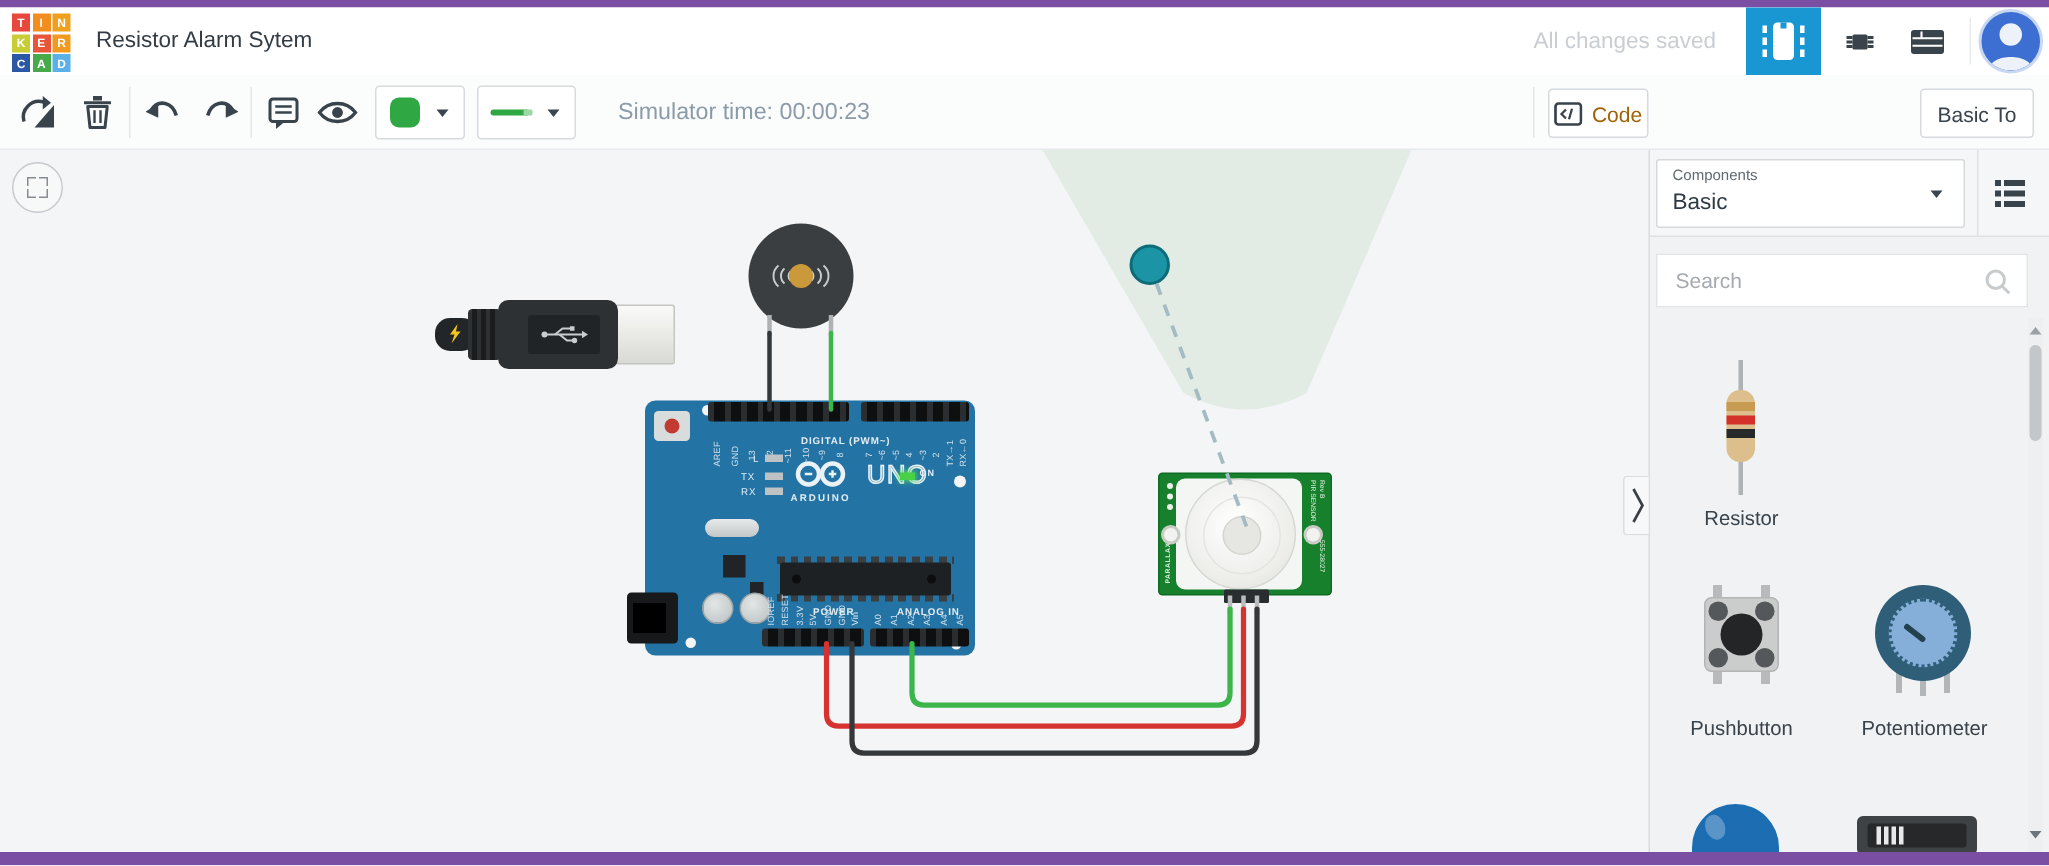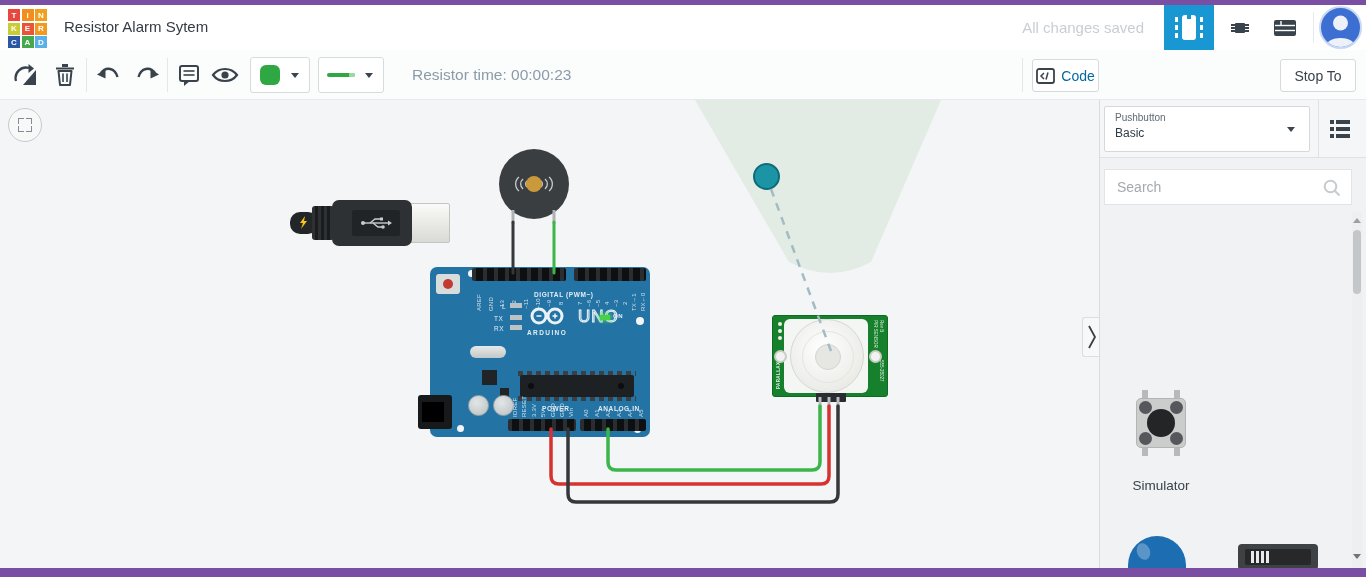--- a/index.html
+++ b/index.html
@@ -134,36 +134,36 @@
     <div class="a" style="left:250px;top:7px;width:60px;height:36px;background:#fff;border:1px solid #D7DBDE;border-radius:3px;box-sizing:border-box;">
       <span class="a" style="left:9px;top:7px;width:20px;height:20px;background:#2FA844;border-radius:6px;"></span>
       <span class="a caret" style="left:40px;top:15px;"></span>
     </div>
 
     <div class="a" style="left:318px;top:7px;width:66px;height:36px;background:#fff;border:1px solid #D7DBDE;border-radius:3px;box-sizing:border-box;">
       <span class="a" style="left:8px;top:15px;width:26px;height:4px;background:#2FA844;border-radius:2px;"></span>
       <span class="a" style="left:30px;top:15px;width:6px;height:4px;background:#9CD8A6;border-radius:1px;"></span>
       <span class="a caret" style="left:46px;top:15px;"></span>
     </div>
-    <div class="a" style="left:412px;top:16px;font-size:15.5px;color:#8C9BA9;">Resistor time: 00:00:23</div>
+    <div class="a" style="left:412px;top:16px;font-size:15.5px;color:#8C9BA9;">Simulator time: 00:00:23</div>
 
     <div class="a" style="left:1022px;top:8px;width:1px;height:34px;background:#E4E7E9;"></div>
 
     <div class="a ibtn" style="left:1032px;top:9px;width:67px;height:33px;background:#fff;border:1px solid #D6DADD;border-radius:3px;box-sizing:border-box;gap:6px;">
       <svg width="19" height="16" viewBox="0 0 19 16">
         <rect x="1" y="1" width="17" height="14" rx="2" fill="none" stroke="#39434C" stroke-width="1.8"></rect>
         <polyline points="8,5 5,8 8,11" fill="none" stroke="#39434C" stroke-width="1.5"></polyline>
         <line x1="12" y1="4.5" x2="10" y2="11.5" stroke="#39434C" stroke-width="1.5"></line>
       </svg>
-      <span style="font-size:14px;color:#0369a1;">Code</span>
+      <span style="font-size:14px;color:#a16207;">Code</span>
     </div>
 
 
     <div class="a ibtn" style="left:1280px;top:9px;width:76px;height:33px;background:#fff;border:1px solid #D6DADD;border-radius:3px;box-sizing:border-box;">
-      <span style="font-size:14px;color:#39434C;">Stop To</span>
+      <span style="font-size:14px;color:#39434C;">Basic To</span>
     </div>
   </div>
 
   <div class="a" style="left:0;top:100px;width:1100px;height:468px;background:#F3F5F6;border-right:1px solid #D9DCDE;box-sizing:border-box;overflow:hidden;">
 
     <svg class="a" style="left:0;top:0;z-index:1;" width="1100" height="468" viewBox="0 100 1100 468">
       <path d="M695,100 L789,262 Q830,284 871,262 L941,100 Z" fill="#E3ECE4"></path>
     </svg>
 
     <div class="a ibtn" style="left:8px;top:8px;width:34px;height:34px;border-radius:50%;border:1.5px solid #C6CBCE;background:#F7F8F8;box-sizing:border-box;z-index:6;">
@@ -346,22 +346,22 @@
       <svg width="10" height="28" viewBox="0 0 10 28">
         <polyline points="2,3 8,14 2,25" fill="none" stroke="#3A4046" stroke-width="1.8"></polyline>
       </svg>
     </div>
   </div>
 
   <div class="a" style="left:1100px;top:100px;width:266px;height:468px;background:#F0F2F3;overflow:hidden;">
 
     <div class="a" style="left:0;top:0;width:266px;height:58px;background:#F5F6F7;border-bottom:1px solid #DFE2E4;box-sizing:border-box;">
       <div class="a" style="left:4px;top:6px;width:206px;height:46px;background:#fff;border:1px solid #D5D9DC;border-radius:2px;box-sizing:border-box;">
-        <span class="a" style="left:10px;top:5px;font-size:10px;color:#5F6A73;">Pushbutton</span>
-        <span class="a" style="left:10px;top:19px;font-size:12px;color:#2E3A45;">Basic</span>
+        <span class="a" style="left:10px;top:5px;font-size:10px;color:#5F6A73;">Components</span>
+        <span class="a" style="left:10px;top:19px;font-size:15px;color:#2E3A45;">Basic</span>
         <span class="a caret" style="right:14px;top:20px;"></span>
       </div>
       <div class="a" style="left:218px;top:0;width:1px;height:58px;background:#DFE2E4;"></div>
       <div class="a ibtn" style="left:224px;top:14px;width:32px;height:30px;">
         <div style="display:flex;flex-direction:column;gap:3px;">
           <div style="display:flex;gap:2px;align-items:center;">
               <span style="width:4px;height:4px;background:#39434C;"></span>
               <span style="width:14px;height:4px;background:#39434C;"></span>
             </div>
           <div style="display:flex;gap:2px;align-items:center;">
@@ -377,38 +377,59 @@
     </div>
 
     <div class="a" style="left:4px;top:69px;width:248px;height:36px;background:#fff;border:1px solid #E2E5E7;box-sizing:border-box;">
       <input type="text" style="position: absolute; left: 0px; top: 0px; width: 210px; height: 34px; border: none; outline: none; padding: 0px 0px 0px 12px; font-size: 14px; font-family: &quot;Liberation Sans&quot;, sans-serif; color: rgb(58, 69, 79); background: transparent;" placeholder="Search">
       <svg class="a" style="right:10px;top:9px;" width="18" height="18" viewBox="0 0 18 18">
         <circle cx="7.5" cy="7.5" r="5.8" fill="none" stroke="#C7CBCE" stroke-width="2"></circle>
         <line x1="11.8" y1="11.8" x2="16.5" y2="16.5" stroke="#C7CBCE" stroke-width="2"></line>
       </svg>
     </div>
 
+    <div class="a" style="left:0;top:130px;width:122px;height:130px;cursor:pointer;">
+      <div class="a" style="left:44px;top:10px;width:32px;height:90px;">
+        <span class="a" style="left:15px;top:0;width:3px;height:90px;background:#AFB3B5;"></span>
+        <span class="a" style="left:7px;top:20px;width:19px;height:48px;background:#DCBF8D;border-radius:9px;"></span>
+        <span class="a" style="left:7px;top:28px;width:19px;height:6px;background:#C79B52;"></span>
+        <span class="a" style="left:7px;top:37px;width:19px;height:6px;background:#D4312A;"></span>
+        <span class="a" style="left:7px;top:46px;width:19px;height:6px;background:#27292B;"></span>
+      </div>
+      <div class="complbl" style="left:0;top:108px;width:122px;">Resistor</div>
+    </div>
 
 
     <div class="a" style="left:0;top:282px;width:122px;height:124px;cursor:pointer;">
       <div class="a" style="left:32px;top:8px;width:58px;height:66px;">
         <span class="a" style="left:10px;top:0;width:6px;height:10px;background:#B7BABC;"></span>
         <span class="a" style="left:42px;top:0;width:6px;height:10px;background:#B7BABC;"></span>
         <span class="a" style="left:10px;top:56px;width:6px;height:10px;background:#B7BABC;"></span>
         <span class="a" style="left:42px;top:56px;width:6px;height:10px;background:#B7BABC;"></span>
         <span class="a" style="left:4px;top:8px;width:50px;height:50px;background:#CBCDCC;border:1px solid #B2B5B4;border-radius:5px;box-sizing:border-box;"></span>
         <span class="a" style="left:7px;top:11px;width:13px;height:13px;background:#55585A;border-radius:50%;"></span>
         <span class="a" style="left:38px;top:11px;width:13px;height:13px;background:#55585A;border-radius:50%;"></span>
         <span class="a" style="left:7px;top:42px;width:13px;height:13px;background:#55585A;border-radius:50%;"></span>
         <span class="a" style="left:38px;top:42px;width:13px;height:13px;background:#55585A;border-radius:50%;"></span>
         <span class="a" style="left:15px;top:19px;width:28px;height:28px;background:#232527;border-radius:50%;"></span>
       </div>
-      <div class="complbl" style="left:0;top:96px;width:122px;">Simulator</div>
-    </div>
-
+      <div class="complbl" style="left:0;top:96px;width:122px;">Pushbutton</div>
+    </div>
+
+    <div class="a" style="left:122px;top:282px;width:122px;height:124px;cursor:pointer;">
+      <div class="a" style="left:26px;top:8px;width:70px;height:74px;">
+        <span class="a" style="left:16px;top:58px;width:4px;height:14px;background:#B2B6B8;"></span>
+        <span class="a" style="left:32px;top:60px;width:4px;height:14px;background:#B2B6B8;"></span>
+        <span class="a" style="left:48px;top:58px;width:4px;height:14px;background:#B2B6B8;"></span>
+        <span class="a" style="left:2px;top:0;width:64px;height:64px;background:#2E5E78;border-radius:50%;"></span>
+        <span class="a" style="left:11px;top:9px;width:46px;height:46px;background:#85AED9;border:2px dotted #2E5E78;border-radius:50%;box-sizing:border-box;"></span>
+        <span class="a" style="left:20px;top:30px;width:17px;height:4px;background:#23404F;border-radius:2px;transform:rotate(38deg);"></span>
+      </div>
+      <div class="complbl" style="left:0;top:96px;width:122px;">Potentiometer</div>
+    </div>
 
     <div class="a" style="left:28px;top:436px;width:58px;height:34px;background:#1D6DB2;border-radius:29px 29px 0 0;">
       <span class="a" style="left:9px;top:7px;width:13px;height:17px;background:rgba(255,255,255,.28);border-radius:50%;transform:rotate(-22deg);"></span>
     </div>
     <div class="a" style="left:138px;top:444px;width:80px;height:26px;background:#3F4245;border-radius:4px;">
       <span class="a" style="left:7px;top:5px;width:66px;height:16px;background:#26282A;border-radius:2px;"></span>
       <span class="a" style="left:13px;top:7px;width:3px;height:12px;background:#E8E9EA;"></span>
       <span class="a" style="left:18px;top:7px;width:3px;height:12px;background:#E8E9EA;"></span>
       <span class="a" style="left:23px;top:7px;width:3px;height:12px;background:#E8E9EA;"></span>
       <span class="a" style="left:28px;top:7px;width:3px;height:12px;background:#E8E9EA;"></span>

